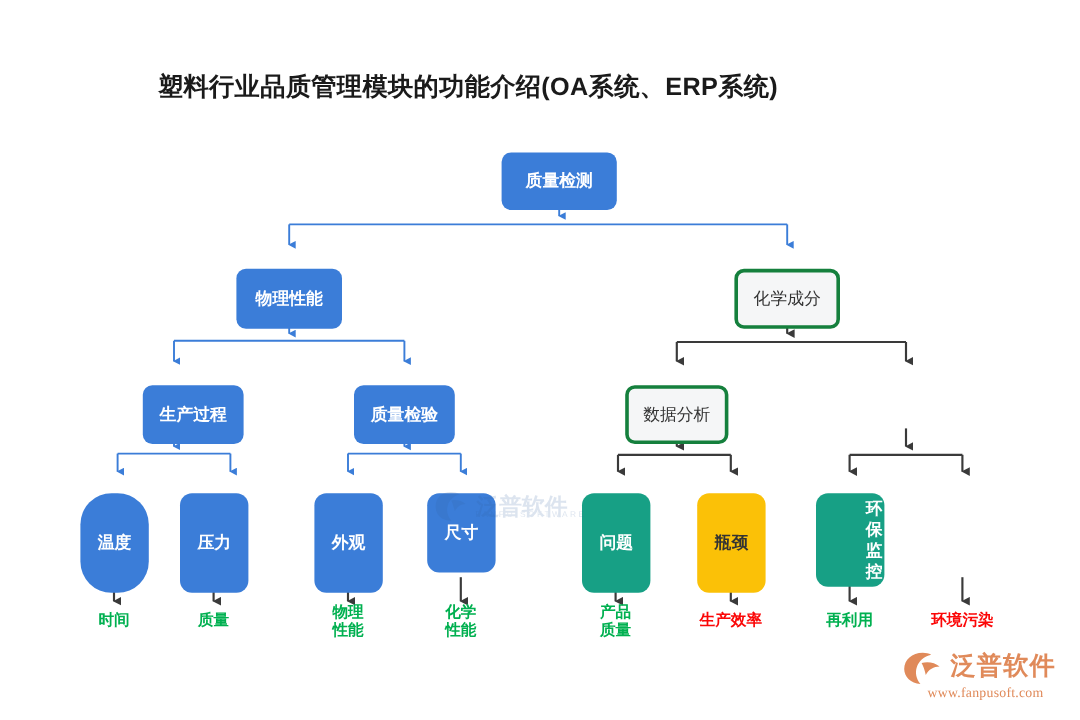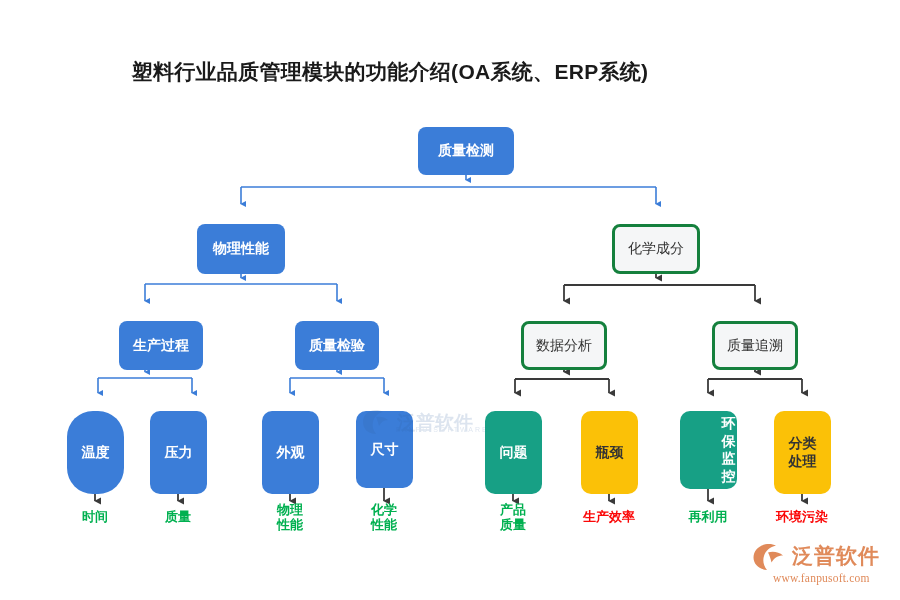--- a/index.html
+++ b/index.html
@@ -224,32 +224,29 @@
   </svg>
 
   <div class="node blue" style="left:418px; top:114px; width:96px; height:48px;">质量检测</div>
 
   <div class="node blue" style="left:197px; top:211px; width:88px; height:50px;">物理性能</div>
   <div class="node gray" style="left:612px; top:211px; width:88px; height:50px;">化学成分</div>
 
   <div class="node blue" style="left:119px; top:308px; width:84px; height:49px;">生产过程</div>
   <div class="node blue" style="left:295px; top:308px; width:84px; height:49px;">质量检验</div>
   <div class="node gray" style="left:521px; top:308px; width:86px; height:49px;">数据分析</div>
-  <div class="node gray" style="left:712px; top:308px; width:86px; height:49px;">质量追溯</div>
 
   <div class="node blue leaf" style="left:67px; top:398px; width:57px; height:83px;border-radius:26px;">温度</div>
   <div class="node blue leaf" style="left:150px; top:398px; width:57px; height:83px;">压力</div>
   <div class="node blue leaf" style="left:262px; top:398px; width:57px; height:83px;">外观</div>
-  <div class="node blue leaf" style="left:356px; top:398px; width:57px; height:77px;">尺寸</div>
+  <div class="node blue leaf" style="left:356px; top:398px; width:57px; height:66px;">尺寸</div>
   <div class="node green leaf" style="left:485px; top:398px; width:57px; height:83px;">问题</div>
   <div class="node yellow leaf" style="left:581px; top:398px; width:57px; height:83px;">瓶颈</div>
   <div class="node green leaf" style="left:680px; top:398px; width:57px; height:78px;padding-left:40px;">环保
 监控</div>
-  <div class="node yellow leaf" style="left:774px; top:398px; width:57px; height:83px;">分类
-处理</div>
 
   <div class="outlabel green" style="left:55px; top:510px; width:80px;">时间</div>
   <div class="outlabel green" style="left:138px; top:510px; width:80px;">质量</div>
   <div class="outlabel green" style="left:250px; top:503px; width:80px;">物理
 性能</div>
   <div class="outlabel green" style="left:344px; top:503px; width:80px;">化学
 性能</div>
   <div class="outlabel green" style="left:473px; top:503px; width:80px;">产品
 质量</div>
   <div class="outlabel red" style="left:559px; top:510px; width:100px;">生产效率</div>

